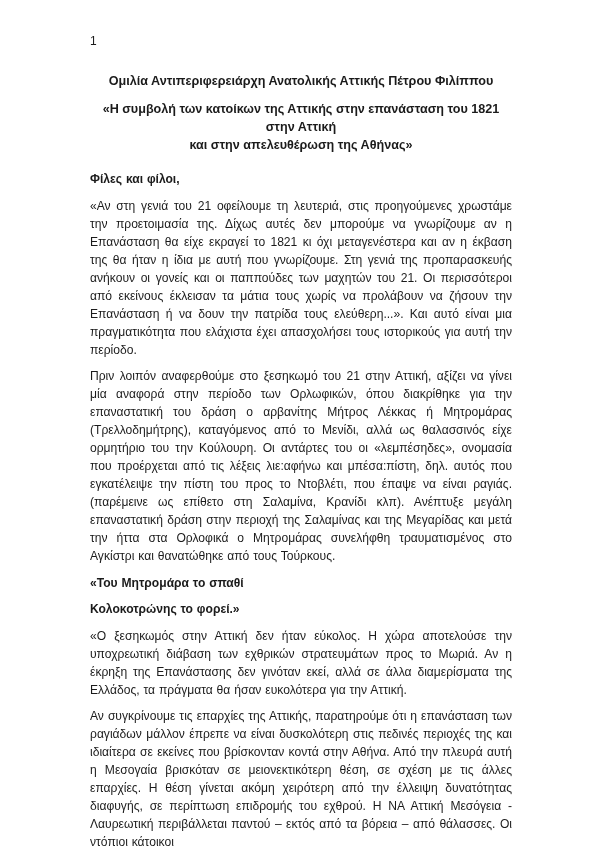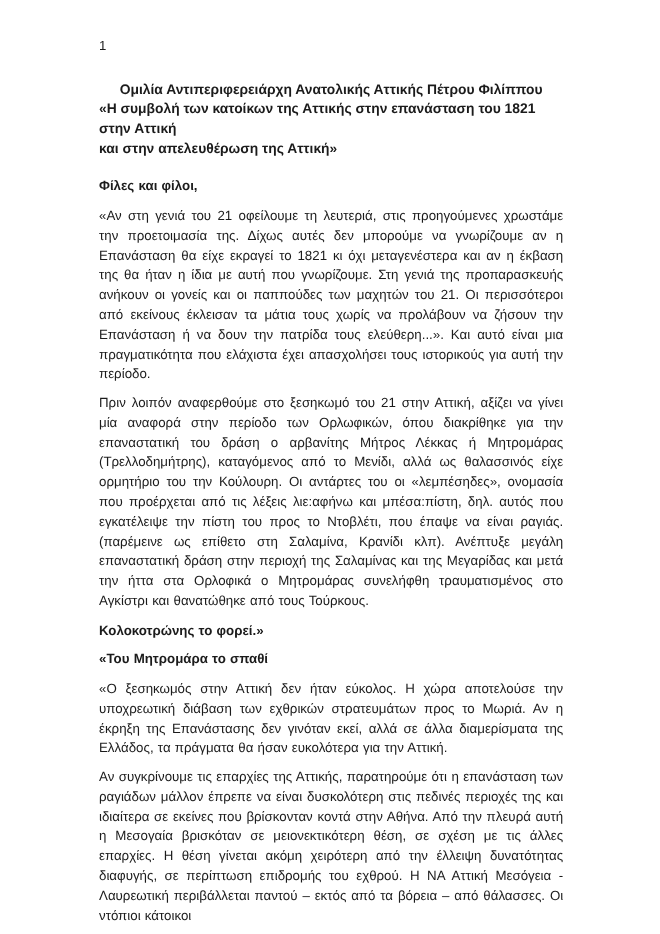--- a/index.html
+++ b/index.html
@@ -22,25 +22,26 @@
   .page-number {
     font-size: 12px;
     line-height: 14px;
     margin: 0 0 24px 0;
   }
   .doc-title {
     font-size: 12.6px;
     font-weight: bold;
     text-align: center;
     line-height: 18px;
-    margin: 0 0 0 0;
+    margin: 0 0 10px 0;
   }
   .doc-subtitle {
     font-size: 12.6px;
     font-weight: bold;
+    text-align: center;
     line-height: 18px;
     margin: 0 0 16px 0;
   }
   .para {
     font-size: 12.1px;
     line-height: 18px;
     margin: 0 0 8.5px 0;
     word-spacing: 0.5px;
   }
   .justify {
@@ -55,31 +56,31 @@
 <body>
 
 <div class="page">
 
   <div class="page-number">1</div>
 
   <h1 class="doc-title">Ομιλία Αντιπεριφερειάρχη Ανατολικής Αττικής Πέτρου Φιλίππου</h1>
 
   <div class="doc-subtitle">
     <div>«Η συμβολή των κατοίκων της Αττικής στην επανάσταση του 1821 στην Αττική</div>
-    <div>και στην απελευθέρωση της Αττική»</div>
+    <div>και στην απελευθέρωση της Αθήνας»</div>
   </div>
 
   <p class="para left">Φίλες και φίλοι,</p>
 
   <p class="para justify">«Αν στη γενιά του 21 οφείλουμε τη λευτεριά, στις προηγούμενες χρωστάμε την προετοιμασία της. Δίχως αυτές δεν μπορούμε να γνωρίζουμε αν η Επανάσταση θα είχε εκραγεί το 1821 κι όχι μεταγενέστερα και αν η έκβαση της θα ήταν η ίδια με αυτή που γνωρίζουμε. Στη γενιά της προπαρασκευής ανήκουν οι γονείς και οι παππούδες των μαχητών του 21. Οι περισσότεροι από εκείνους έκλεισαν τα μάτια τους χωρίς να προλάβουν να ζήσουν την Επανάσταση ή να δουν την πατρίδα τους ελεύθερη...». Και αυτό είναι μια πραγματικότητα που ελάχιστα έχει απασχολήσει τους ιστορικούς για αυτή την περίοδο.</p>
 
   <p class="para justify">Πριν λοιπόν αναφερθούμε στο ξεσηκωμό του 21 στην Αττική, αξίζει να γίνει μία αναφορά στην περίοδο των Ορλωφικών, όπου διακρίθηκε για την επαναστατική του δράση ο αρβανίτης Μήτρος Λέκκας ή Μητρομάρας (Τρελλοδημήτρης), καταγόμενος από το Μενίδι, αλλά ως θαλασσινός είχε ορμητήριο του την Κούλουρη. Οι αντάρτες του οι «λεμπέσηδες», ονομασία που προέρχεται από τις λέξεις λιε:αφήνω και μπέσα:πίστη, δηλ. αυτός που εγκατέλειψε την πίστη του προς το Ντοβλέτι, που έπαψε να είναι ραγιάς. (παρέμεινε ως επίθετο στη Σαλαμίνα, Κρανίδι κλπ). Ανέπτυξε μεγάλη επαναστατική δράση στην περιοχή της Σαλαμίνας και της Μεγαρίδας και μετά την ήττα στα Ορλοφικά ο Μητρομάρας συνελήφθη τραυματισμένος στο Αγκίστρι και θανατώθηκε από τους Τούρκους.</p>
 
 
+  <p class="para left">«Του Μητρομάρα το σπαθί</p>
+
   <p class="para left">Κολοκοτρώνης το φορεί.»</p>
-
-  <p class="para left">«Του Μητρομάρα το σπαθί</p>
 
   <p class="para justify">«Ο ξεσηκωμός στην Αττική δεν ήταν εύκολος. Η χώρα αποτελούσε την υποχρεωτική διάβαση των εχθρικών στρατευμάτων προς το Μωριά. Αν η έκρηξη της Επανάστασης δεν γινόταν εκεί, αλλά σε άλλα διαμερίσματα της Ελλάδος, τα πράγματα θα ήσαν ευκολότερα για την Αττική.</p>
 
   <p class="para justify">Αν συγκρίνουμε τις επαρχίες της Αττικής, παρατηρούμε ότι η επανάσταση των ραγιάδων μάλλον έπρεπε να είναι δυσκολότερη στις πεδινές περιοχές της και ιδιαίτερα σε εκείνες που βρίσκονταν κοντά στην Αθήνα. Από την πλευρά αυτή η Μεσογαία βρισκόταν σε μειονεκτικότερη θέση, σε σχέση με τις άλλες επαρχίες. Η θέση γίνεται ακόμη χειρότερη από την έλλειψη δυνατότητας διαφυγής, σε περίπτωση επιδρομής του εχθρού. Η ΝΑ Αττική Μεσόγεια - Λαυρεωτική περιβάλλεται παντού – εκτός από τα βόρεια – από θάλασσες. Οι ντόπιοι κάτοικοι</p>
 
 </div>
 
 </body></html>

